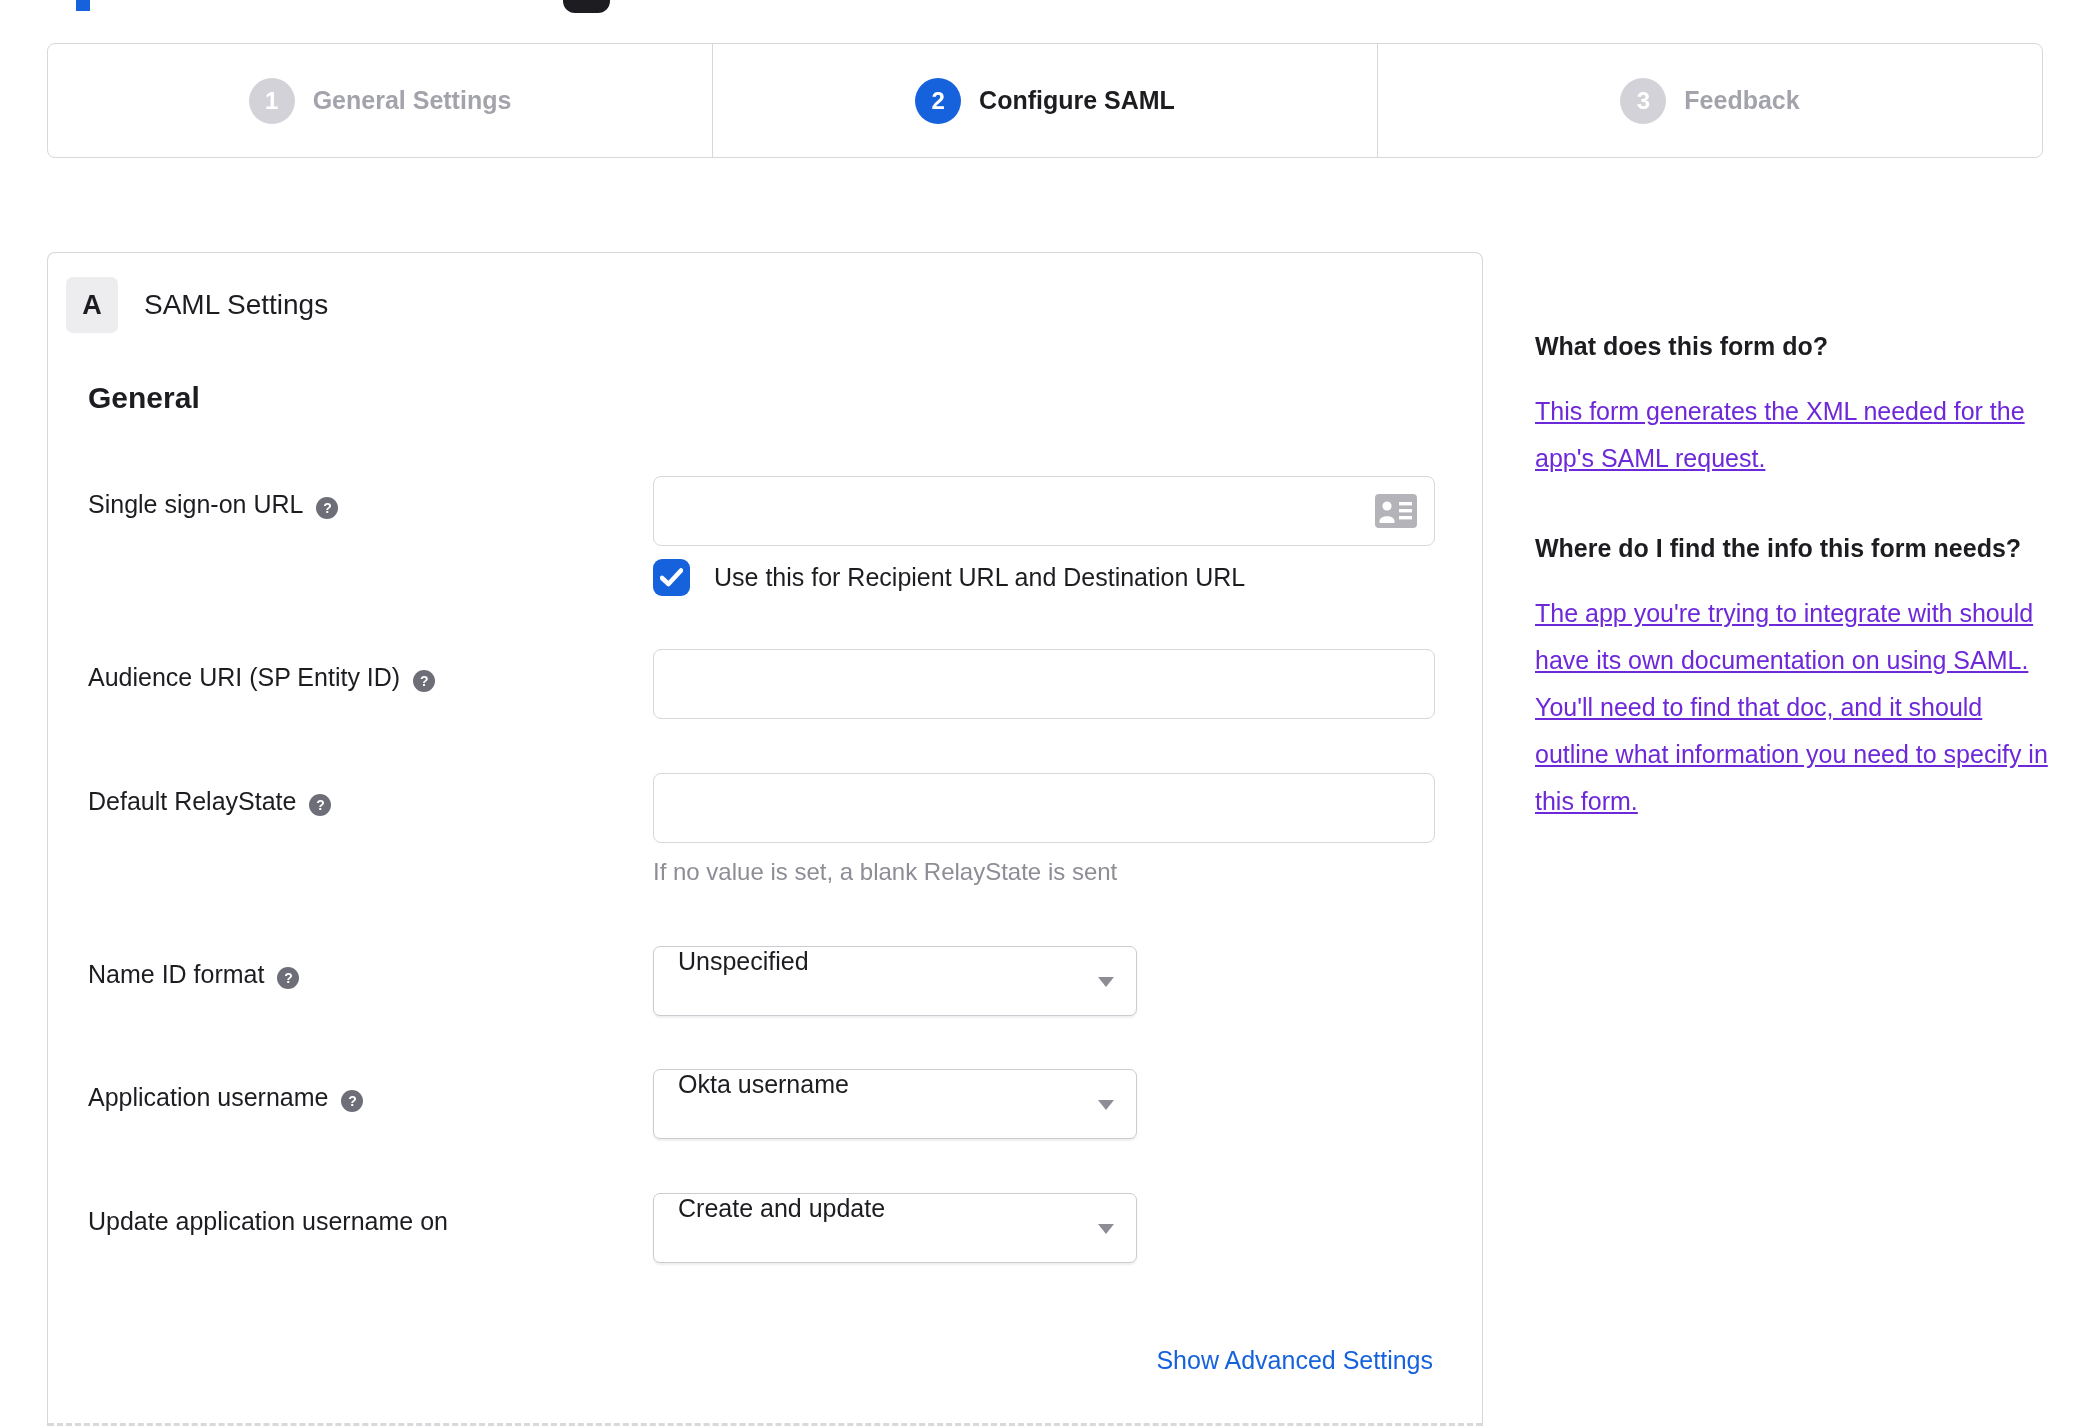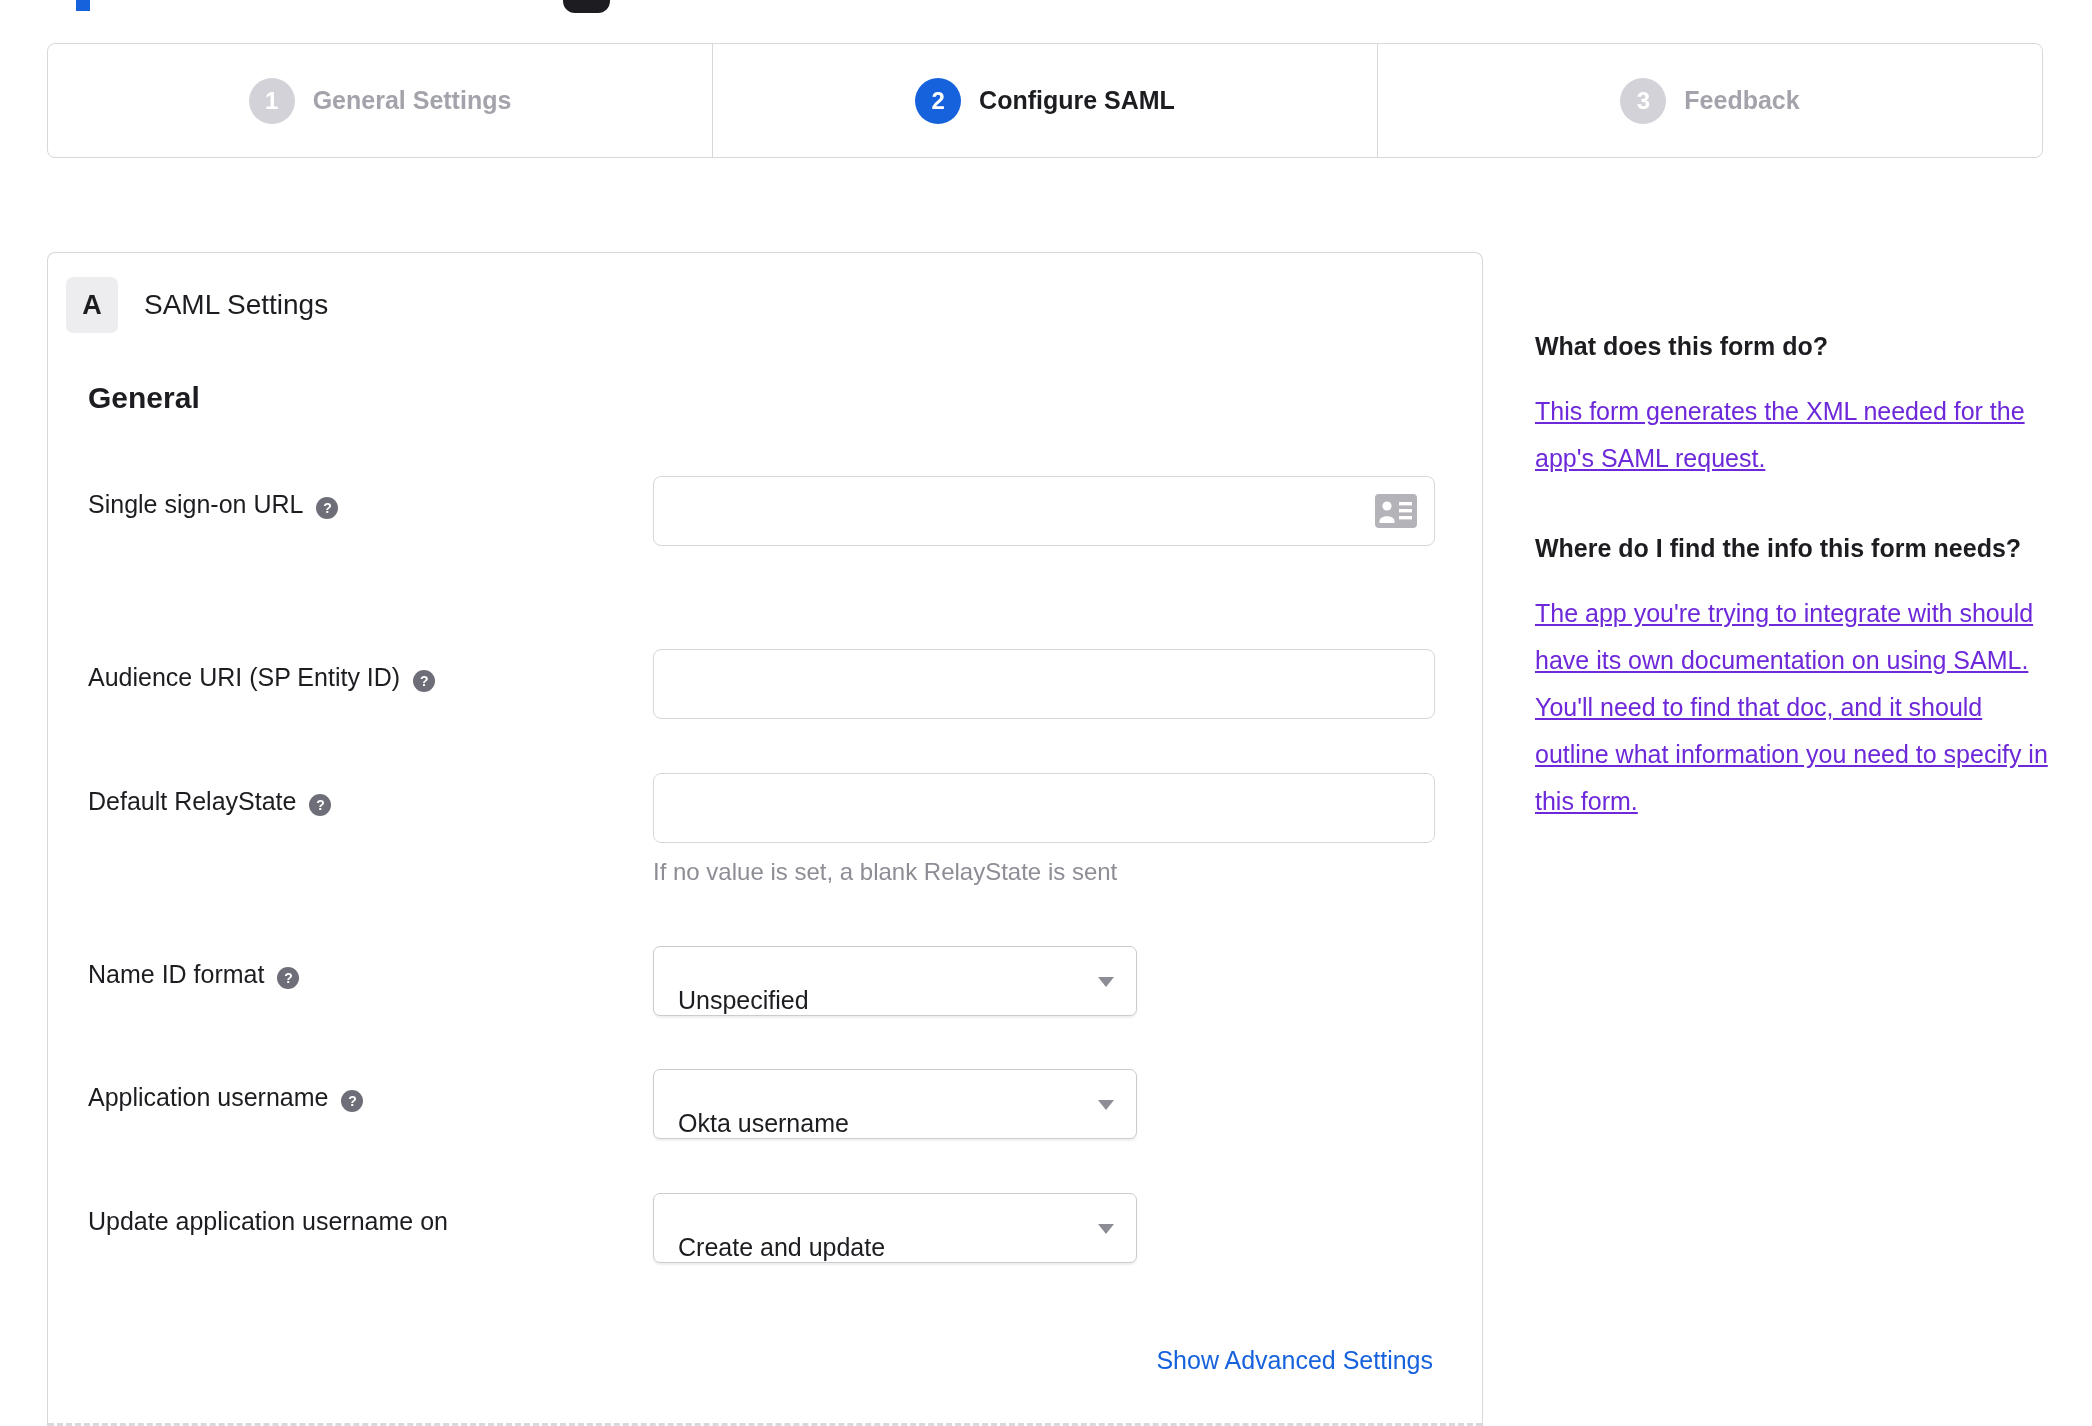--- a/index.html
+++ b/index.html
@@ -61,21 +61,21 @@
   .checkbox-row { position:absolute; left:565px; top:83px; display:flex; align-items:center; gap:24px; }
   .checkbox { width:37px; height:37px; border-radius:9px; background:#1662dd;
               display:flex; align-items:center; justify-content:center; cursor:pointer; }
   .checkbox-label { font-size:25px; color:#1d1d21; }
 
   .helper-text { position:absolute; left:565px; top:85px; font-size:24px; color:#8d8d95; }
 
   .select-btn { position:relative; width:484px; height:70px; background:#fff;
                 border:1px solid #cbcbd1; border-radius:7px;
                 box-shadow:0 2px 2px rgba(29,29,33,0.07); cursor:pointer;
-                display:flex; align-items:flex-end; padding:0 50px 0 24px; }
+                display:flex; align-items:flex-start; padding:0 50px 0 24px; }
   .select-value { font-size:25px; color:#1d1d21; }
   .select-caret { position:absolute; right:22px; top:30px; width:0; height:0;
                   border-left:8px solid transparent; border-right:8px solid transparent;
                   border-top:10px solid #8d8d95; }
 
   .advanced-link { position:absolute; right:49px; top:1093px; font-size:25px; font-weight:500;
                    color:#1662dd; text-decoration:none; cursor:pointer; }
 
   
   .sidebar { position:absolute; left:1535px; top:328px; width:515px; }
@@ -121,20 +121,28 @@
       <input class="text-input" type="text" value="" style="">
       <svg class="autofill-icon" viewBox="0 0 42 34">
         <rect x="0" y="0" width="42" height="34" rx="4" fill="#b3b3b9"></rect>
         <circle cx="12" cy="12" r="4.6" fill="#ffffff"></circle>
         <path d="M4.5 27 C4.5 20.5 19.5 20.5 19.5 27 L19.5 29 L4.5 29 Z" fill="#ffffff"></path>
         <rect x="24" y="8" width="13" height="3.4" fill="#ffffff"></rect>
         <rect x="24" y="15" width="13" height="3.4" fill="#ffffff"></rect>
         <rect x="24" y="22" width="13" height="3.4" fill="#ffffff"></rect>
       </svg>
     </div>
+    <div class="checkbox-row">
+      <div class="checkbox">
+        <svg width="23" height="19" viewBox="0 0 23 19">
+          <path d="M2 10 L8.5 16 L21 2.5" fill="none" stroke="#ffffff" stroke-width="4.6" stroke-linecap="round" stroke-linejoin="round"></path>
+        </svg>
+      </div>
+      <div class="checkbox-label">Use this for Recipient URL and Destination URL</div>
+    </div>
   </div>
 
   <div class="form-row row-audience">
     <div class="field-label">
       <span>Audience URI (SP Entity ID)</span>
       <span class="help-icon">?</span>
     </div>
     <div class="ctrl input-wrap">
       <input class="text-input" type="text" value="" style="">
     </div>

